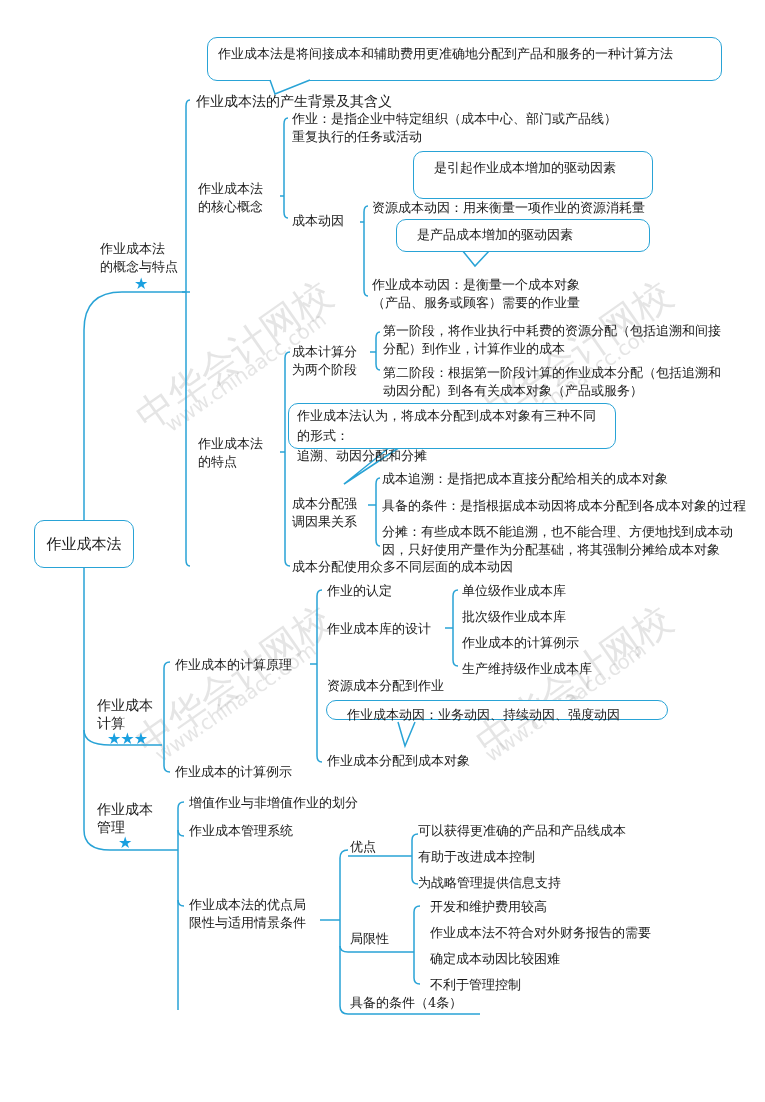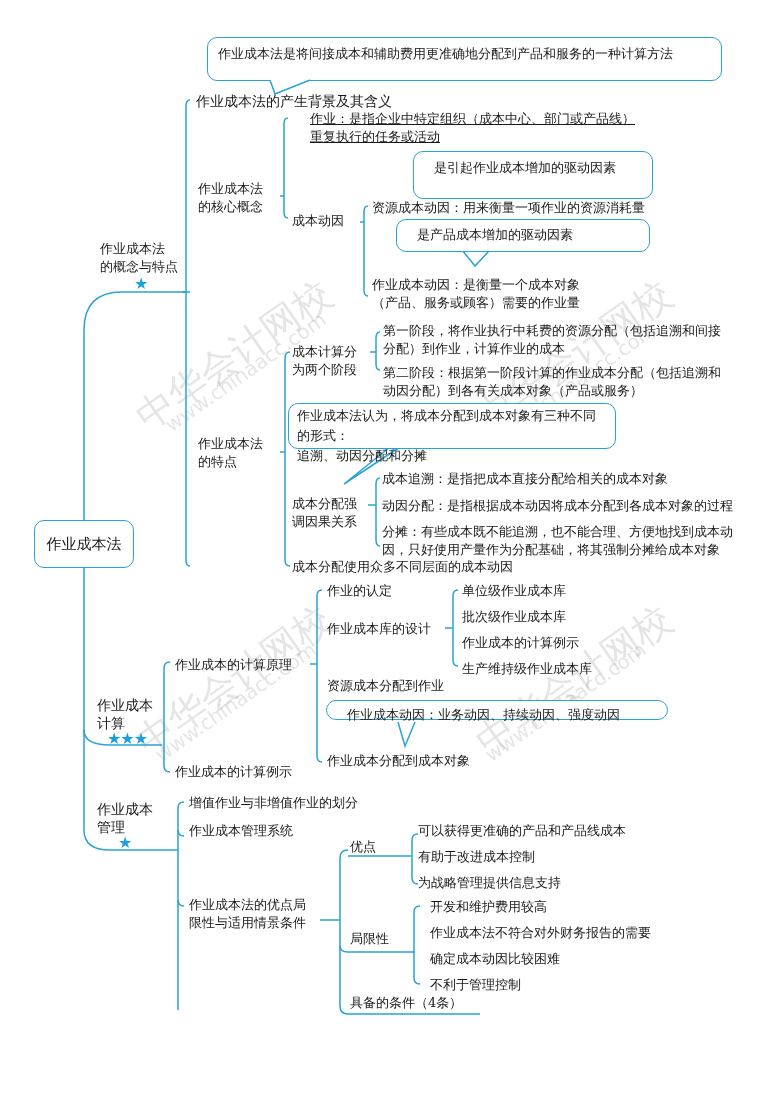--- a/index.html
+++ b/index.html
@@ -92,21 +92,21 @@
   <path d="M390 447 L344 484 L400 447"></path>
   <path d="M398 722 L405 746 L415 722"></path>
 </svg>
 
 <div class="t" style="left:196px;top:92px;font-size:14px;">作业成本法的产生背景及其含义</div>
 
 <div class="t" style="left:198px;top:180px;">
   <div>作业成本法</div>
   <div>的核心概念</div>
 </div>
-<div class="t" style="left:310px;top:110px;text-decoration:underline;">
+<div class="t" style="left:292px;top:110px;">
   <div>作业：是指企业中特定组织（成本中心、部门或产品线）</div>
   <div>重复执行的任务或活动</div>
 </div>
 <div class="bubble" style="left:413px;top:151px;width:240px;height:48px;padding:6px 20px;">
   <span>是引起作业成本增加的驱动因素</span>
 </div>
 <div class="t" style="left:292px;top:212px;">成本动因</div>
 <div class="t" style="left:372px;top:199px;">资源成本动因：用来衡量一项作业的资源消耗量</div>
 <div class="bubble" style="left:396px;top:219px;width:254px;height:33px;padding:5px 20px;">
   <span>是产品成本增加的驱动因素</span>
@@ -134,21 +134,21 @@
 </div>
 <div class="bubble" style="left:288px;top:403px;width:328px;height:46px;padding:2px 8px;">
   <div>作业成本法认为，将成本分配到成本对象有三种不同的形式：</div>
   <div>追溯、动因分配和分摊</div>
 </div>
 <div class="t" style="left:292px;top:495px;">
   <div>成本分配强</div>
   <div>调因果关系</div>
 </div>
 <div class="t" style="left:382px;top:470px;">成本追溯：是指把成本直接分配给相关的成本对象</div>
-<div class="t" style="left:382px;top:497px;">动因分配：是指根据成本动因将成本分配到各成本对象的过程</div>
+<div class="t" style="left:382px;top:497px;">具备的条件：是指根据成本动因将成本分配到各成本对象的过程</div>
 <div class="t" style="left:382px;top:523px;">
   <div>分摊：有些成本既不能追溯，也不能合理、方便地找到成本动</div>
   <div>因，只好使用产量作为分配基础，将其强制分摊给成本对象</div>
 </div>
 <div class="t" style="left:292px;top:558px;">成本分配使用众多不同层面的成本动因</div>
 
 <div class="t" style="left:97px;top:696px;font-size:14px;">
   <div>作业成本</div>
   <div>计算</div>
 </div>

